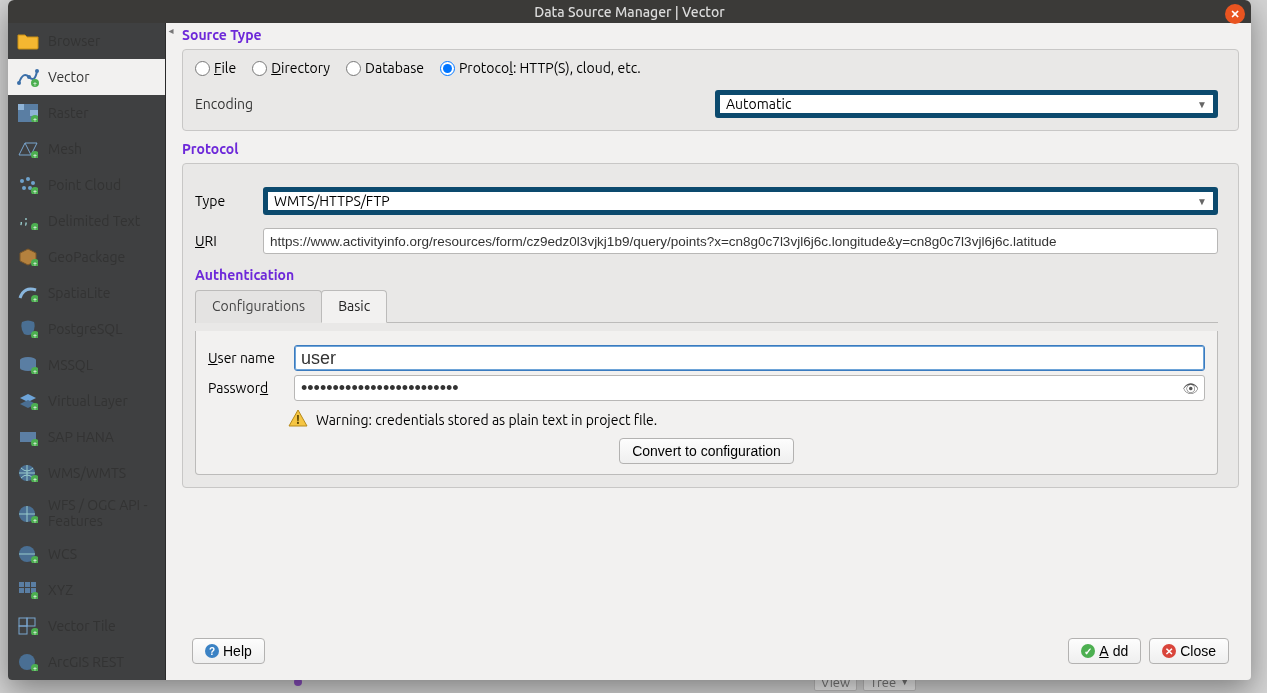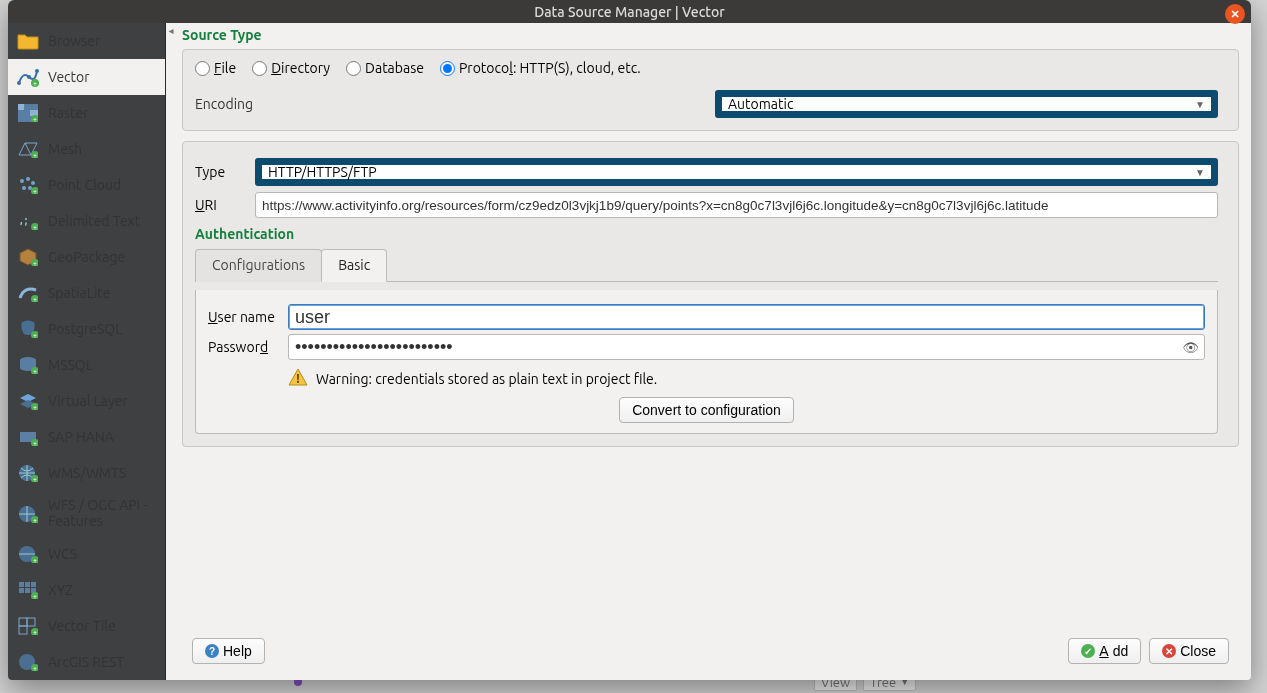--- a/index.html
+++ b/index.html
@@ -82,26 +82,26 @@
     background: #e9e8e7;
     padding: 10px 20px 12px 12px;
     margin-bottom: 10px;
   }
   .row { display:flex; align-items:center; gap: 16px; }
   .radio { display:flex; align-items:center; gap:4px; cursor:pointer; }
   input[type=radio]{ width:15px; height:15px; }
   .und { text-decoration: underline; }
 
   .lbl { color:#333; }
-  .form-row { display:flex; align-items:center; margin: 6px 0; }
+  .form-row { display:flex; align-items:center; gap:8px; margin: 13px 0; }
   .form-row label { min-width: 60px; }
   .wide-label { min-width: 36px; }
   select, .sel {
     flex:1; height:28px;
-    border:7px solid #0c4a6e; border-radius:3px;
+    border:5px solid #0c4a6e; border-radius:3px;
     background:#fff; padding: 2px 6px; font-size:14px;
     display:flex; align-items:center; justify-content:space-between;
   }
   .sel .caret { font-size:10px; color:#666; }
   input[type=text], input[type=password]{
     flex:1; height:26px;
     border:1px solid #b8b7b6; border-radius:3px;
     background:#fff; padding: 2px 6px; font-size:18px;
     color:#333;
   }
@@ -124,21 +124,21 @@
     border-bottom:1px solid #f2f1f0;
     font-weight:normal;
     color:#222;
   }
   .tabbody {
     border:1px solid #bcbbba; border-top:none;
     border-radius:0 0 4px 4px;
     padding: 10px 12px;
     background:#f2f1f0;
   }
-  .auth-form-row { display:flex; align-items:center; gap:2px; margin: 4px 0; }
+  .auth-form-row { display:flex; align-items:center; gap:8px; margin: 4px 0; }
   .auth-form-row label { min-width: 78px; }
   .focus-field { border:1px solid #3b7bbf !important; box-shadow: inset 0 0 0 1px #6ea4d8; }
   .password-wrap { position:relative; flex:1; display:flex; }
   .eye { position:absolute; right:6px; top:50%; transform:translateY(-50%); font-size:13px; color:#555; cursor:pointer; }
   .warn-row { display:flex; align-items:center; gap:8px; margin:8px 0 8px 80px; }
   .warn-icon { color:#b77b00; }
   .center { text-align:center; }
   .btn {
     height: 26px;
     border:1px solid #b3b2b1;
@@ -153,21 +153,21 @@
   .footer {
     display:flex; align-items:center;
     padding: 4px 10px 8px 10px;
     gap:8px;
   }
   .footer .spacer { flex:1; }
   .add-btn .dot { width:14px; height:14px; border-radius:7px; background:#4caf50; display:inline-flex; align-items:center;justify-content:center;color:white;font-size:10px;font-weight:bold;}
   .close-action .dot { width:14px; height:14px; border-radius:7px; background:#d9453b; display:inline-flex;align-items:center;justify-content:center;color:white;font-size:10px;font-weight:bold;}
   .help-btn .dot { width:14px;height:14px;border-radius:7px;background:#3b82c4;display:inline-flex;align-items:center;justify-content:center;color:white;font-size:10px;font-weight:bold;}
 
-  .section-label-inline { font-weight:bold; color:#15803d; margin-bottom:6px; display:block; }
+  .section-label-inline { font-weight:bold; color:#6d28d9; margin-bottom:6px; display:block; }
 
   .enc-row { display:flex; align-items:center; margin-top:14px; }
   .enc-row .elabel { width: 520px; color:#333; }
 
   .statusbar { position:absolute; bottom:0; left:160px; right:8px; height:22px; display:flex; gap:6px; align-items:center; padding:0 8px; color:#777; font-size:13px; }
   .statusbar .bx { border:1px solid #c0bfbf; border-radius:2px; padding:1px 6px; display:flex; align-items:center; gap:4px; background:#eee; }
   .s-caret{font-size:9px;}
   .dot-purple{width:8px;height:8px;border-radius:4px;background:#8a4fbf;display:inline-block;margin-right:506px;margin-left:126px;}
 </style>
 </head>
@@ -424,25 +424,26 @@
         </div>
         <div class="enc-row">
           <span class="elabel">Encoding</span>
           <div class="sel">
             <span>Automatic</span>
               <span class="caret">▼</span>
           </div>
         </div>
       </div>
 
+      <span class="section-label-inline">Protocol</span>
       <div class="groupbox">
         <div class="form-row">
           <label class="wide-label">Type</label>
           <div class="sel">
-            <span>HTTP/HTTPS/FTP</span>
+            <span>WMTS/HTTPS/FTP</span>
               <span class="caret">▼</span>
           </div>
         </div>
         <div class="form-row uri-row">
           <label class="wide-label"><span class="und">U</span>RI</label>
           <input type="text" value="https://www.activityinfo.org/resources/form/cz9edz0l3vjkj1b9/query/points?x=cn8g0c7l3vjl6j6c.longitude&amp;y=cn8g0c7l3vjl6j6c.latitude" style="">
         </div>
 
         <span class="section-label-inline" style="margin-top:8px">Authentication</span>
         <div>

